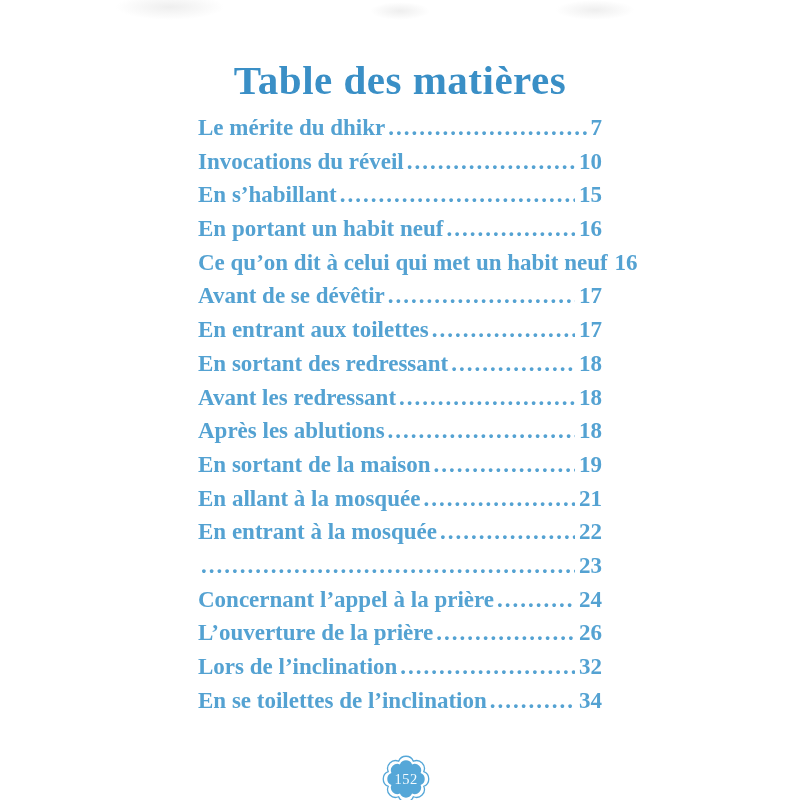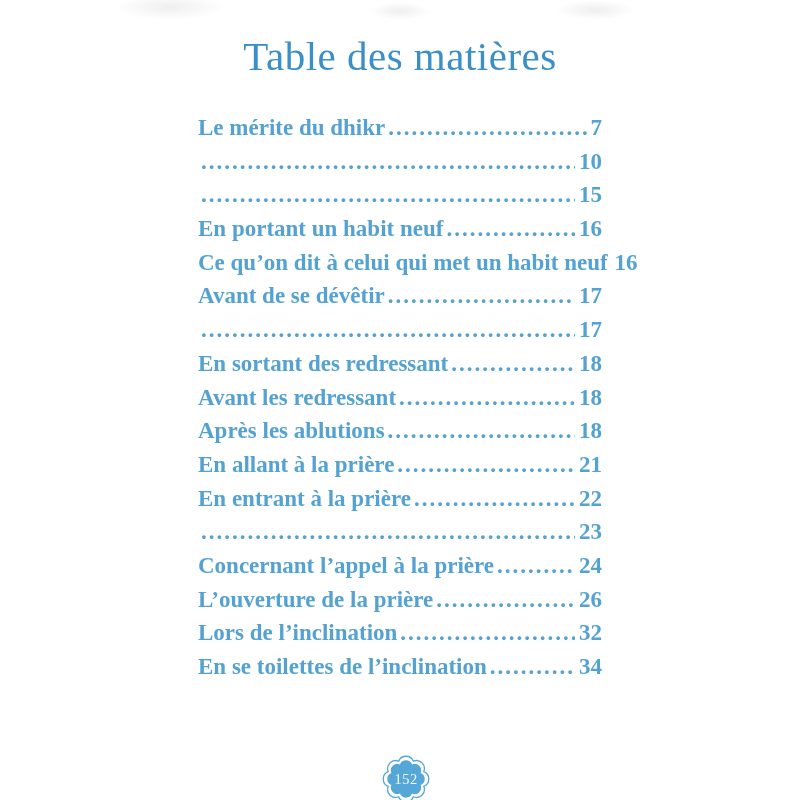--- a/index.html
+++ b/index.html
@@ -17,24 +17,24 @@
     border-radius: 50%;
     background: radial-gradient(ellipse at center, rgba(180,180,180,0.22), rgba(180,180,180,0) 70%);
     pointer-events: none;
   }
   .smudge.s1 { left: 115px; top: -6px; width: 110px; height: 26px; }
   .smudge.s2 { left: 370px; top: 2px;  width: 60px;  height: 18px; }
   .smudge.s3 { left: 555px; top: 0px;  width: 80px;  height: 20px; }
 
   .title {
     position: absolute;
-    left: 0; right: 0; top: 32px;
+    left: 0; right: 0; top: 56px;
     text-align: center;
     font-size: 41px;
-    font-weight: normal;
+    font-weight: bold;
     color: #3a8fc6;
     letter-spacing: 0.5px;
     margin: 0;
   }
 
   .toc {
     position: absolute;
     left: 198px; top: 111px;
     width: 404px;
   }
@@ -89,68 +89,76 @@
 
   <h1 class="title">Table des matières</h1>
 
   <div class="toc" id="toc">
       <div class="row">
       <span class="label">Le mérite du dhikr</span>
       <span class="dots"></span>
       <span class="pnum">7</span>
     </div>
       <div class="row">
+      <span class="label">Invocations du réveil</span>
       <span class="dots"></span>
       <span class="pnum">10</span>
     </div>
       <div class="row">
+      <span class="label">En s’habillant</span>
       <span class="dots"></span>
       <span class="pnum">15</span>
     </div>
       <div class="row">
       <span class="label">En portant un habit neuf</span>
       <span class="dots"></span>
       <span class="pnum">16</span>
     </div>
       <div class="row">
       <span class="label">Ce qu’on dit à celui qui met un habit neuf</span>
       <span class="dots"></span>
       <span class="pnum">16</span>
     </div>
       <div class="row">
       <span class="label">Avant de se dévêtir</span>
       <span class="dots"></span>
       <span class="pnum">17</span>
     </div>
       <div class="row">
+      <span class="label">En entrant aux toilettes</span>
       <span class="dots"></span>
       <span class="pnum">17</span>
     </div>
       <div class="row">
       <span class="label">En sortant des redressant</span>
       <span class="dots"></span>
       <span class="pnum">18</span>
     </div>
       <div class="row">
       <span class="label">Avant les redressant</span>
       <span class="dots"></span>
       <span class="pnum">18</span>
     </div>
       <div class="row">
       <span class="label">Après les ablutions</span>
       <span class="dots"></span>
       <span class="pnum">18</span>
     </div>
       <div class="row">
-      <span class="label">En allant à la prière</span>
+      <span class="label">En sortant de la maison</span>
+      <span class="dots"></span>
+      <span class="pnum">19</span>
+    </div>
+      <div class="row">
+      <span class="label">En allant à la mosquée</span>
       <span class="dots"></span>
       <span class="pnum">21</span>
     </div>
       <div class="row">
-      <span class="label">En entrant à la prière</span>
+      <span class="label">En entrant à la mosquée</span>
       <span class="dots"></span>
       <span class="pnum">22</span>
     </div>
       <div class="row">
       <span class="dots"></span>
       <span class="pnum">23</span>
     </div>
       <div class="row">
       <span class="label">Concernant l’appel à la prière</span>
       <span class="dots"></span>

